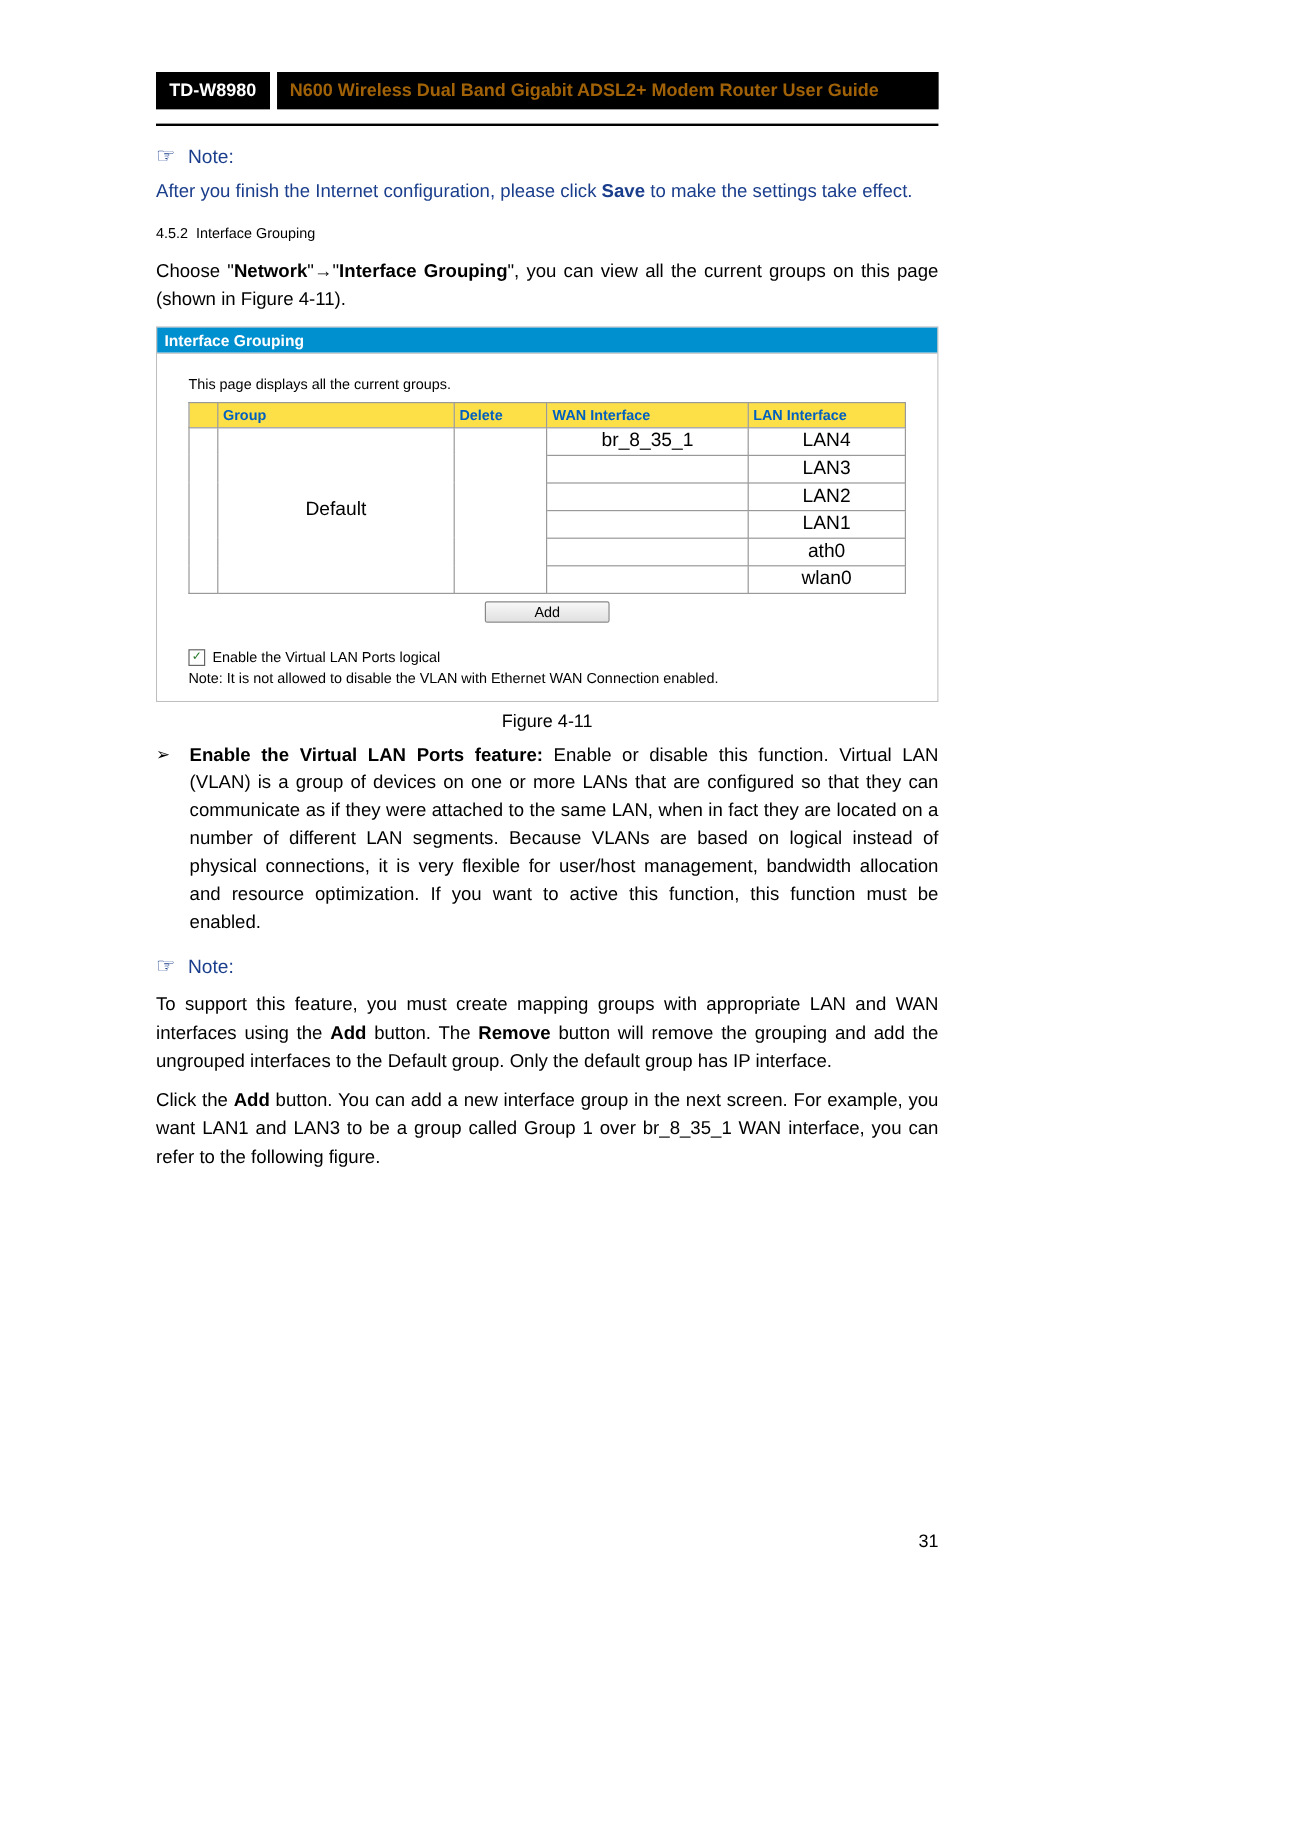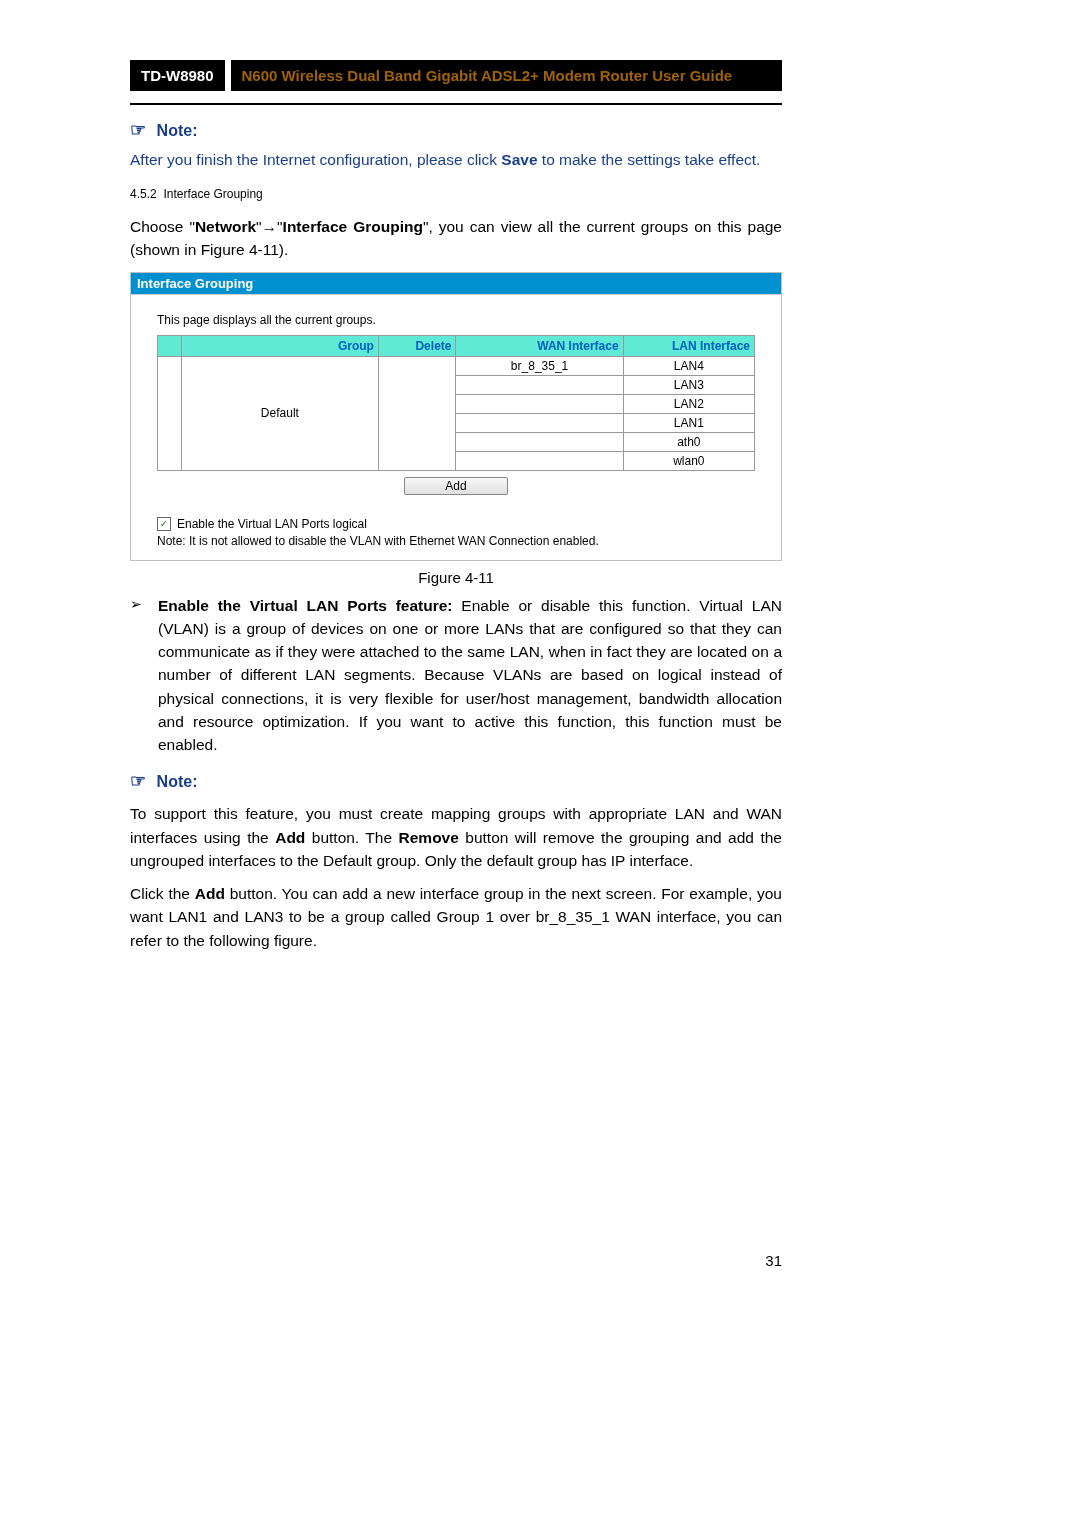--- a/index.html
+++ b/index.html
@@ -40,21 +40,21 @@
     width: 6px;
     background: #fff;
   }
   .header-underline {
     height: 2px;
     background: #000;
     margin-bottom: 10px;
   }
   .note-hand {
     color: #1a3e8c;
-    font-weight: bold;
+    font-weight: normal;
     font-size: 16px;
     margin: 14px 0 6px 0;
   }
   .note-hand .hand {
     font-size: 18px;
     margin-right: 6px;
   }
   .note-text {
     color: #1a3e8c;
     font-size: 15.5px;
@@ -128,29 +128,29 @@
   table.grid {
     width: 100%;
     border-collapse: collapse;
     table-layout: fixed;
   }
   table.grid th {
     color: #0060c0;
     font-weight: bold;
     border: 1px solid #999;
     padding: 3px 4px;
-    text-align: right;
-    font-size: 12px;
-    background: #5eead4;
+    text-align: left;
+    font-size: 12px;
+    background: #fde047;
   }
   table.grid td {
     border: 1px solid #999;
     padding: 2px 4px;
     text-align: center;
-    font-size: 12px;
+    font-size: 16px;
   }
   .add-row {
     text-align: center;
     padding: 6px 0;
   }
   .add-btn {
     display: inline-block;
     border: 1px solid #888;
     background: linear-gradient(#f8f8f8,#e0e0e0);
     padding: 1px 40px;

